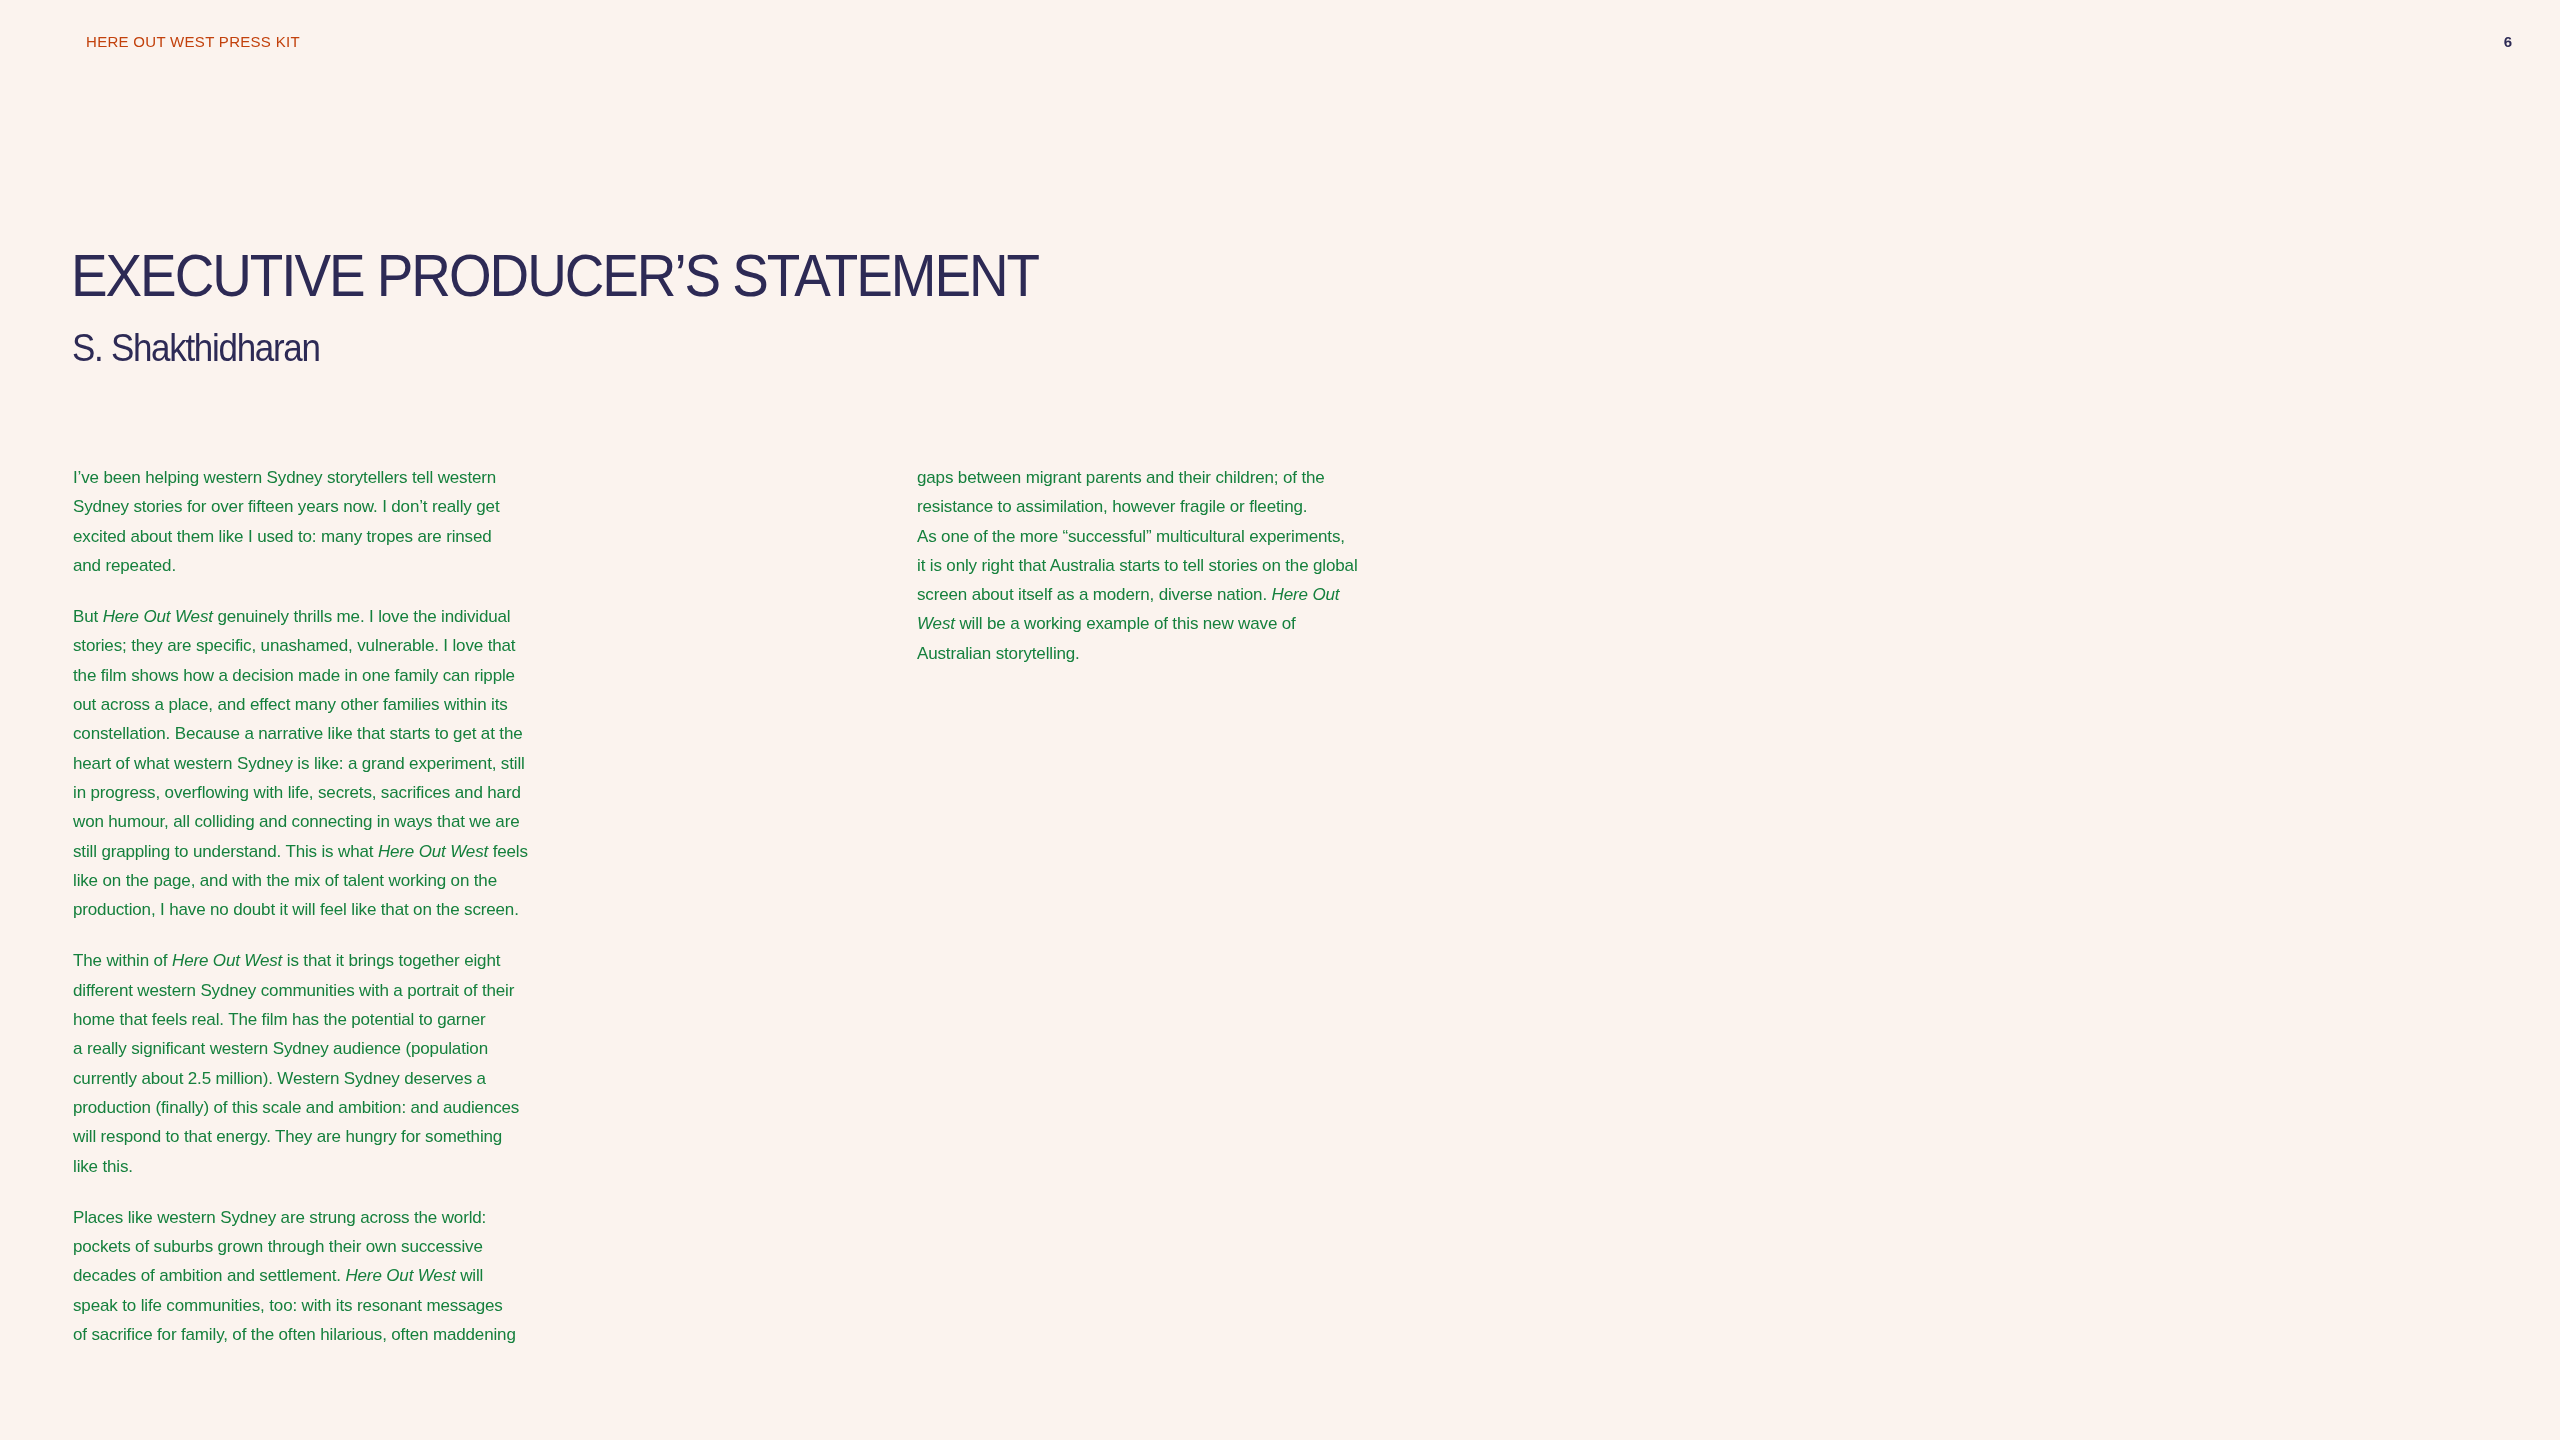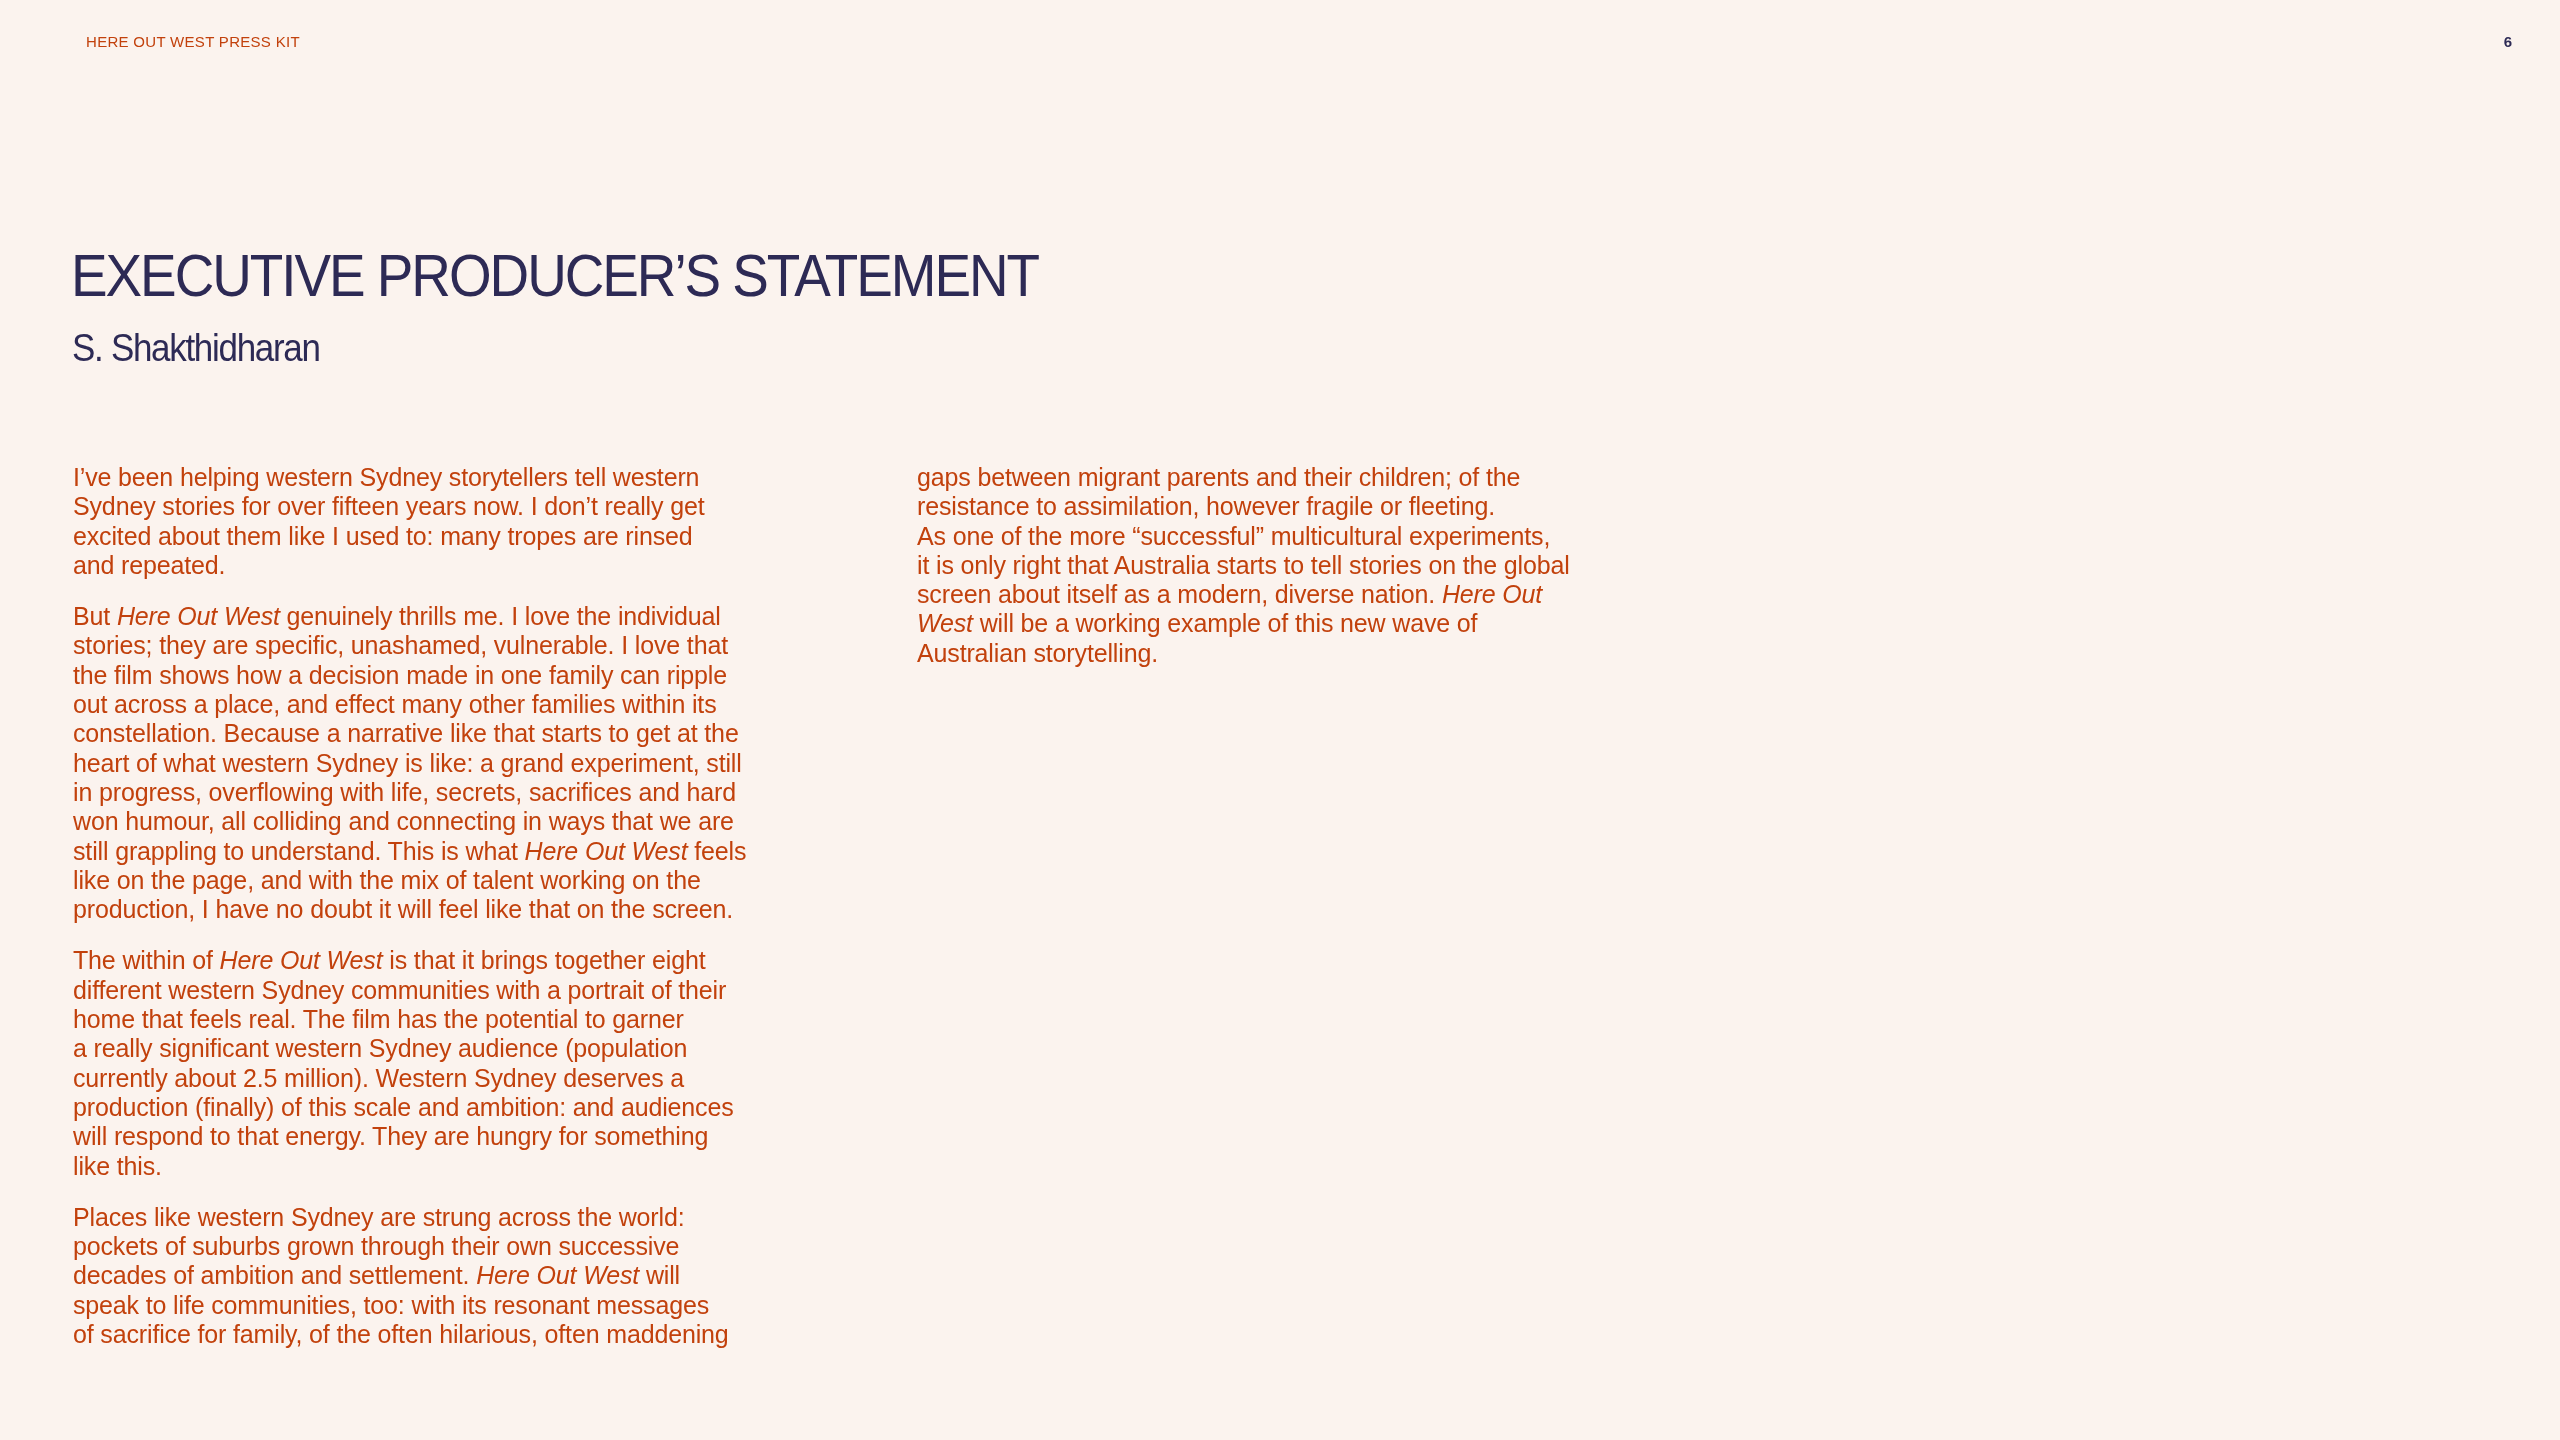--- a/index.html
+++ b/index.html
@@ -56,23 +56,23 @@
     font-weight: 400;
     letter-spacing: -1.4px;
     line-height: 1.1;
     color: #2D2A55;
     transform: scaleX(0.92);
     transform-origin: left top;
   }
   .col {
     position: absolute;
     top: 463px;
-    font-size: 25px;
+    font-size: 17px;
     line-height: 29.3px;
-    color: #c2410c;
+    color: #15803d;
     letter-spacing: -0.15px;
   }
   .col-1 { left: 73px; width: 720px; }
   .col-2 { left: 917px; width: 720px; }
   .col p {
     margin: 0 0 22px 0;
     white-space: pre-line;
   }
   .col em { font-style: italic; }
 </style>

